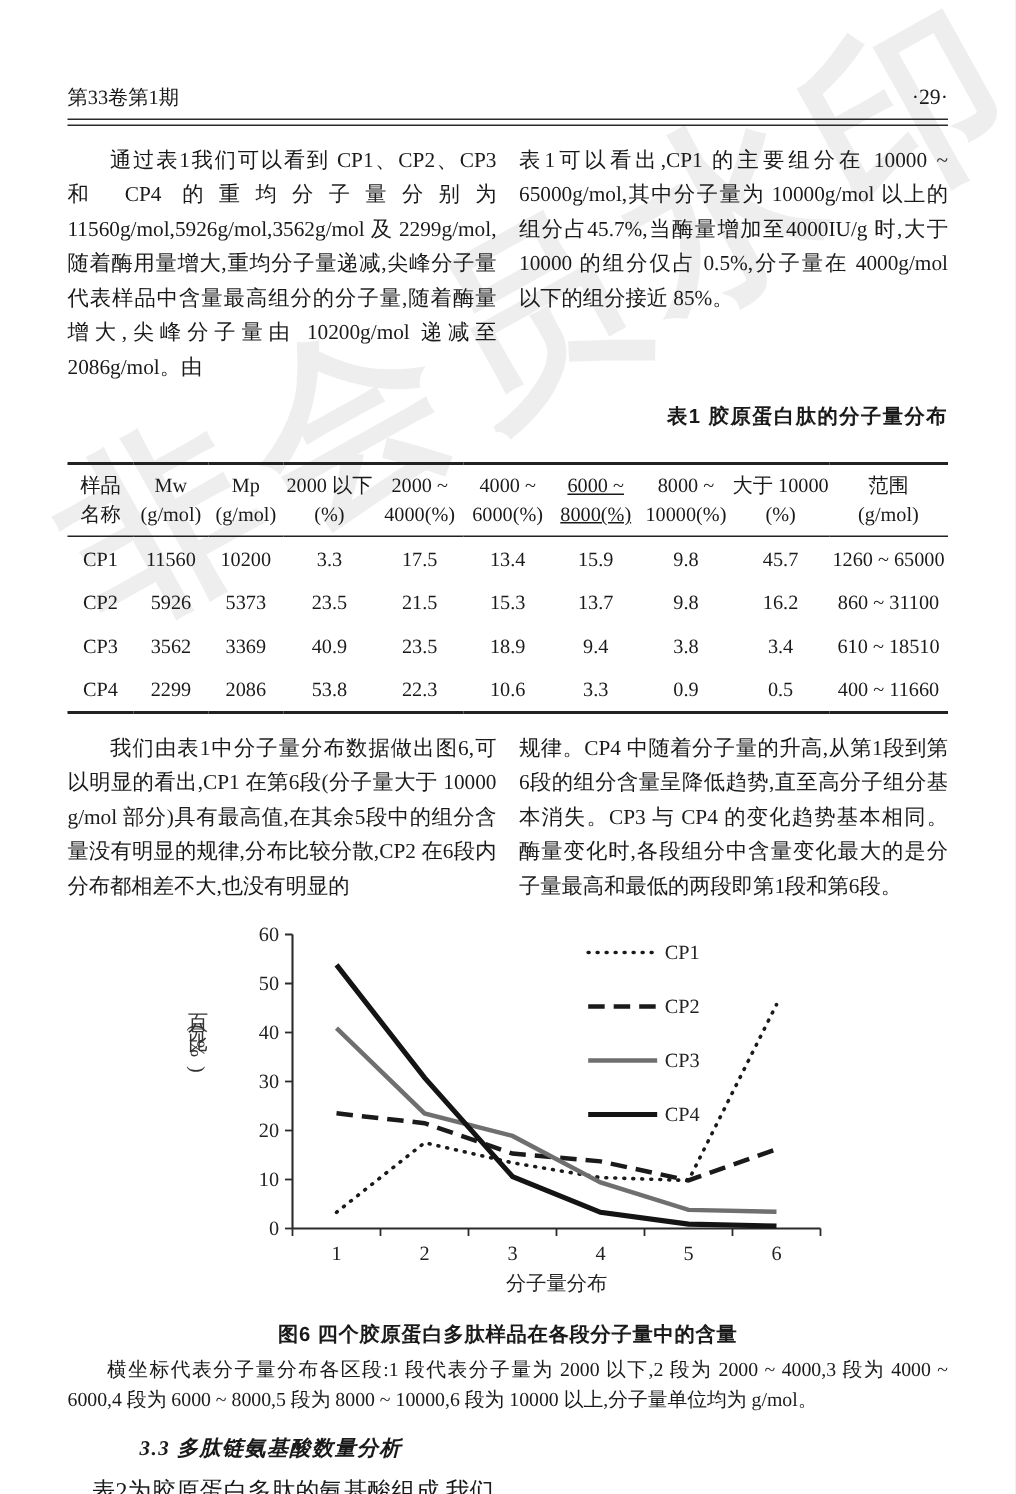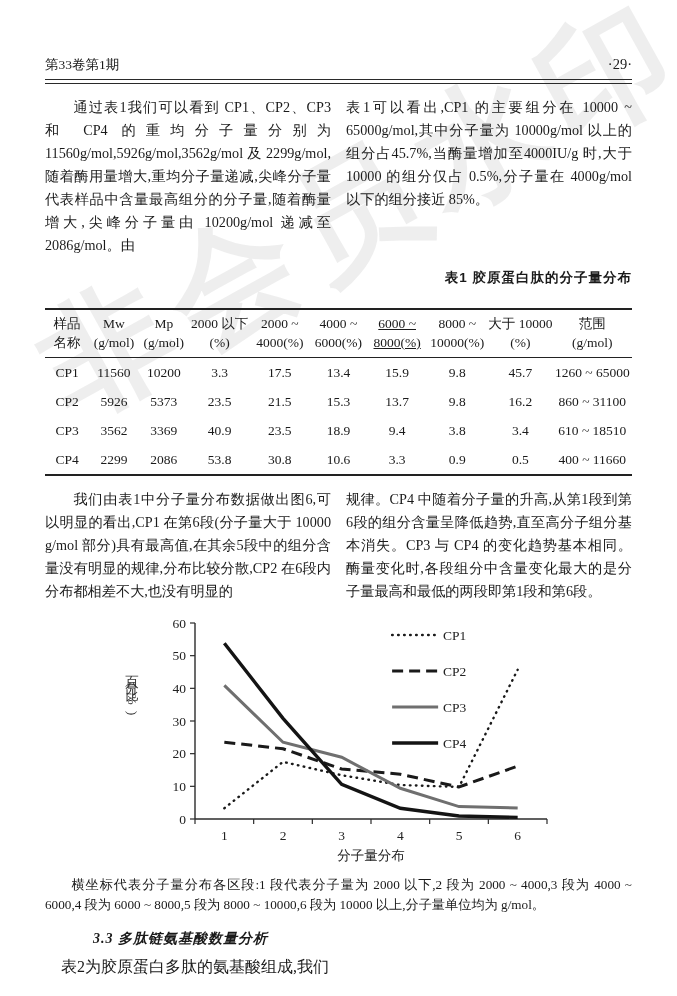--- a/index.html
+++ b/index.html
@@ -151,21 +151,21 @@
             <td>9.4</td>
             <td>3.8</td>
             <td>3.4</td>
             <td>610 ~ 18510</td>
           </tr>
           <tr>
             <td>CP4</td>
             <td>2299</td>
             <td>2086</td>
             <td>53.8</td>
-            <td>30.8</td>
+            <td>22.3</td>
             <td>10.6</td>
             <td>3.3</td>
             <td>0.9</td>
             <td>0.5</td>
             <td>400 ~ 11660</td>
           </tr>
         </tbody>
       </table>
 
     <div class="twocol">
@@ -214,20 +214,21 @@
           <text x="294.12" y="26.5" class="ticklab">CP1</text>
           <line x1="243.12" y1="58" x2="289.12" y2="58" stroke="#1a1a1a" stroke-width="3" stroke-dasharray="11 6"></line>
           <text x="294.12" y="62.5" class="ticklab">CP2</text>
           <line x1="243.12" y1="94" x2="289.12" y2="94" stroke="#6f6f6f" stroke-width="3"></line>
           <text x="294.12" y="98.5" class="ticklab">CP3</text>
           <line x1="243.12" y1="130" x2="289.12" y2="130" stroke="#141414" stroke-width="3.4"></line>
           <text x="294.12" y="134.5" class="ticklab">CP4</text>
         </svg>
     </div>
 
+    <div class="fig-caption">图6   四个胶原蛋白多肽样品在各段分子量中的含量</div>
     <p class="fig-note">横坐标代表分子量分布各区段:1 段代表分子量为 2000 以下,2 段为 2000 ~ 4000,3 段为 4000 ~ 6000,4 段为 6000 ~ 8000,5 段为 8000 ~ 10000,6 段为 10000 以上,分子量单位均为 g/mol。</p>
 
     <div class="twocol bottom">
       <div class="col">
         <div class="sec-head">3.3   多肽链氨基酸数量分析</div>
         <p class="sec-text">表2为胶原蛋白多肽的氨基酸组成,我们</p>
       </div>
     </div>
 
   </div>

